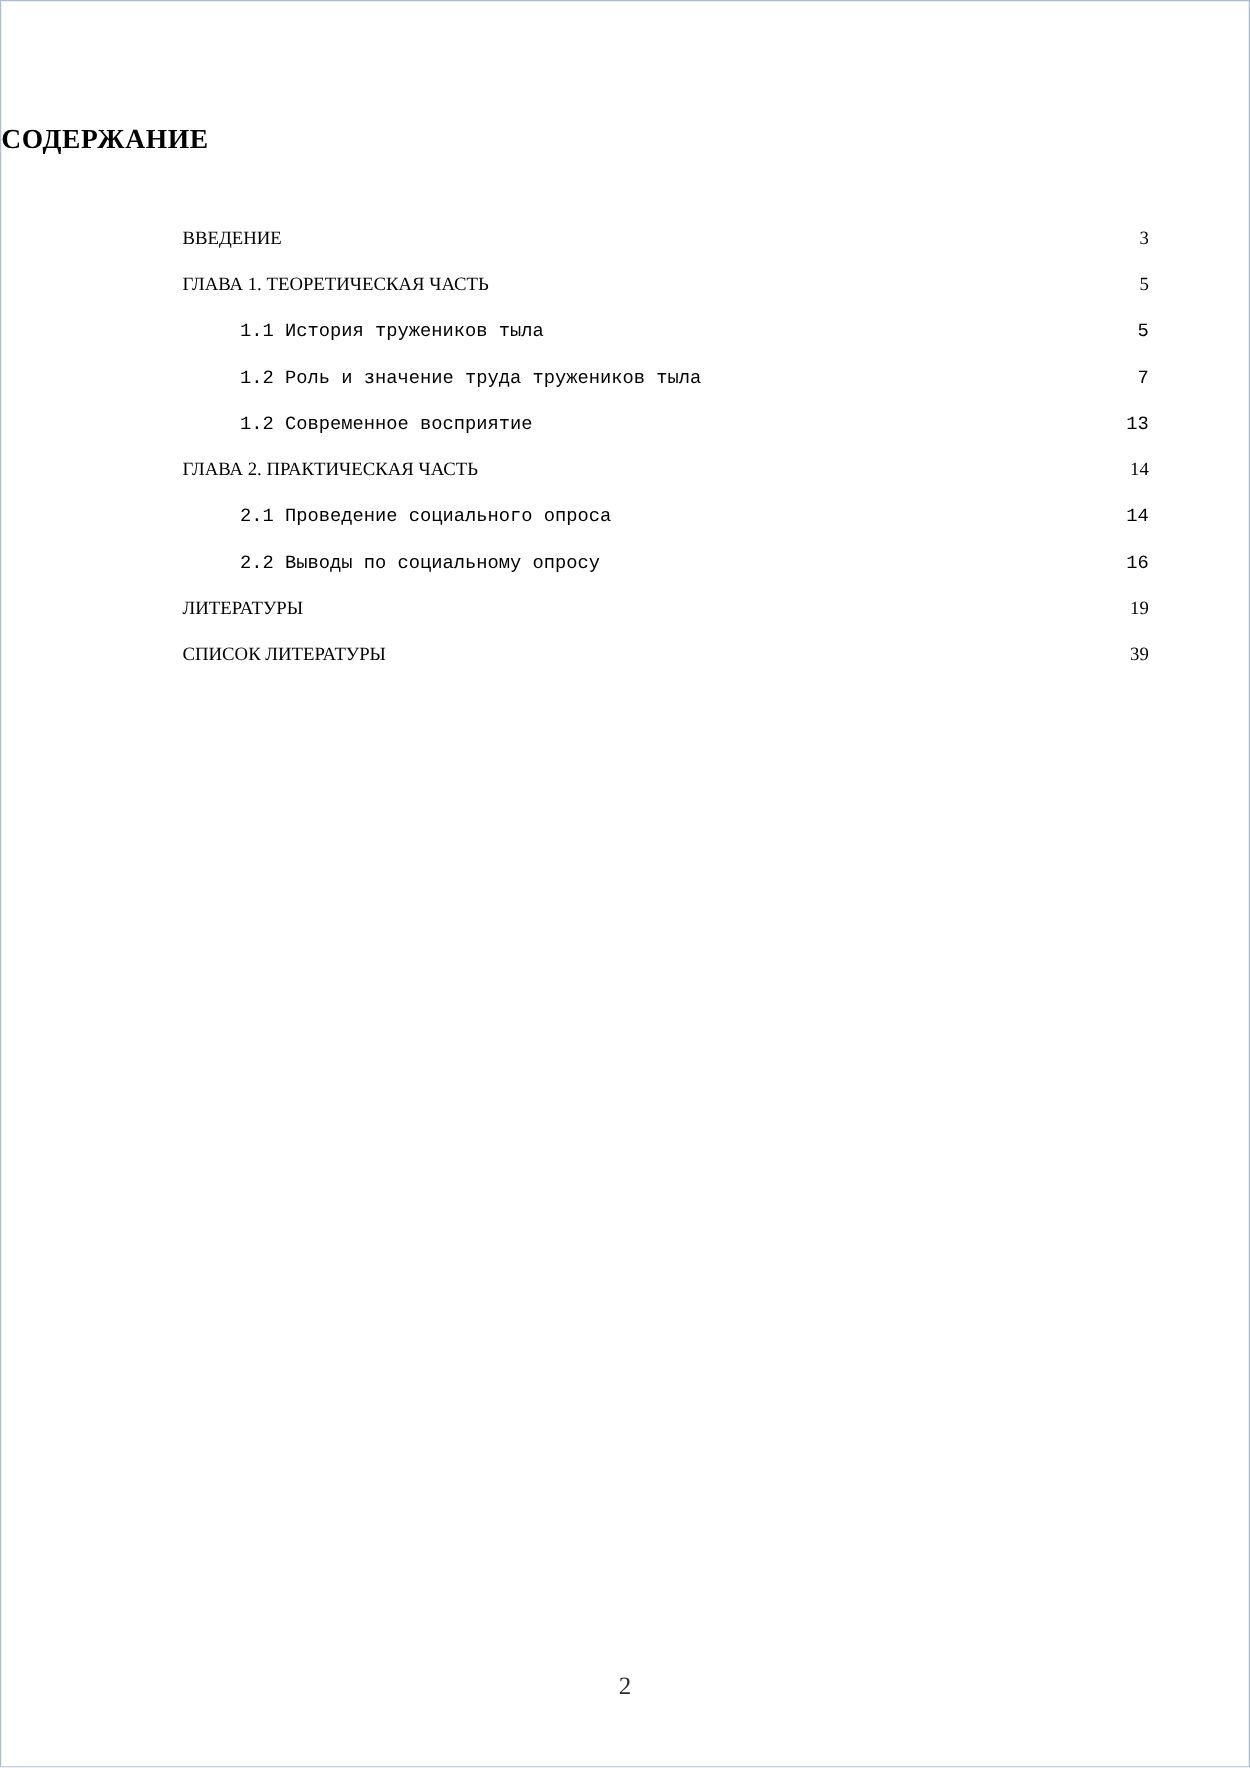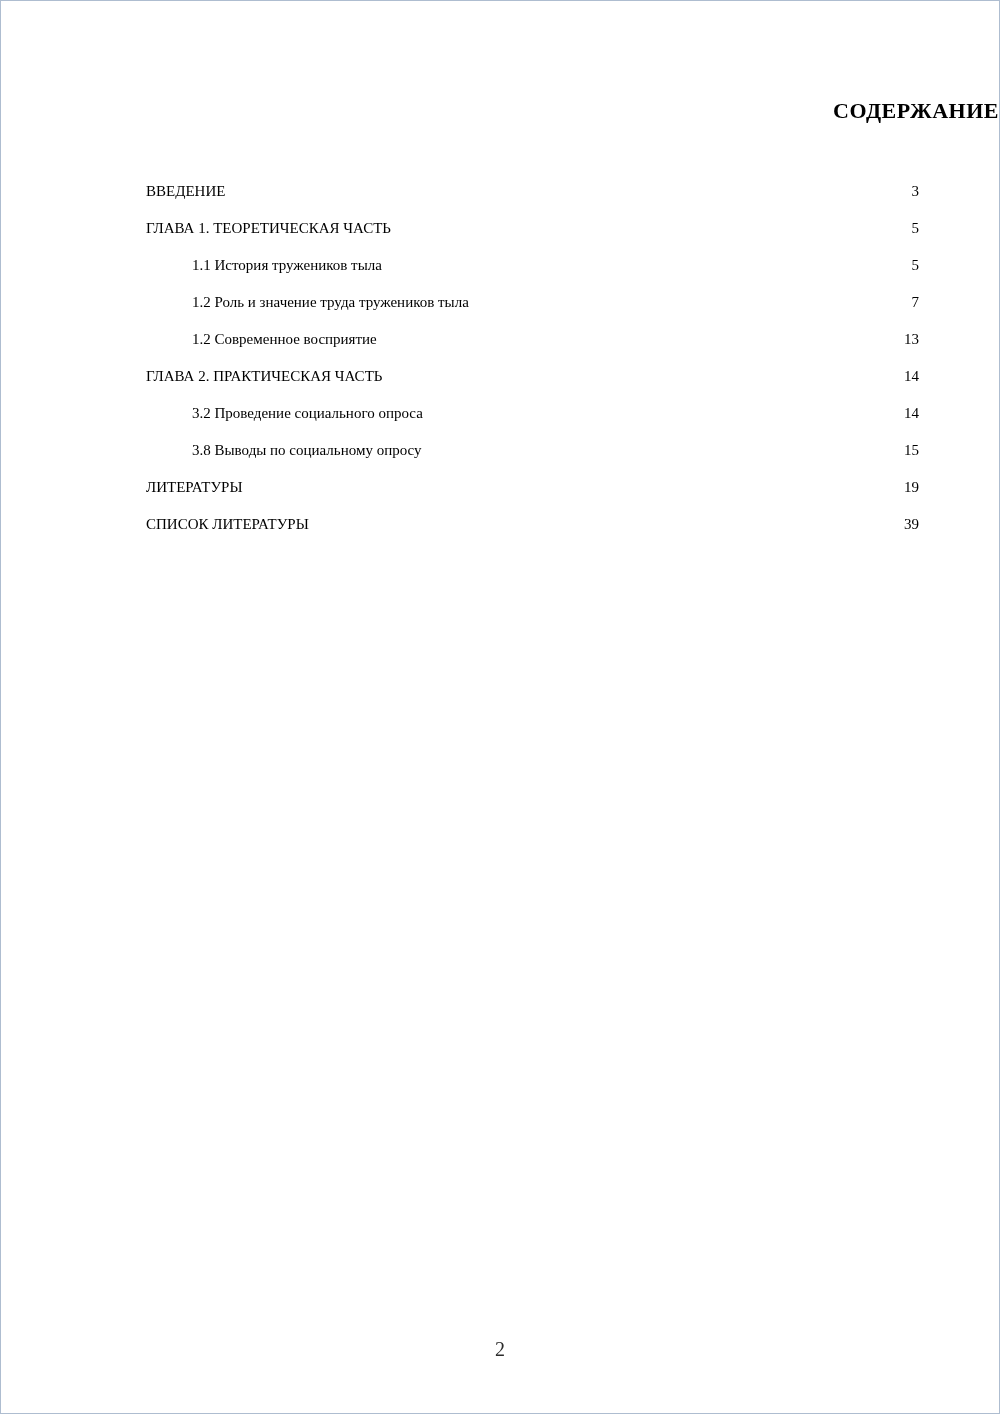--- a/index.html
+++ b/index.html
@@ -12,41 +12,42 @@
     height: 1414px;
     box-sizing: border-box;
     border: 1px solid #aebdd0;
     background: #ffffff;
     font-family: "Liberation Serif", serif;
     color: #000000;
     position: relative;
     overflow: hidden;
   }
   .doc-title {
-    text-align: right;
+    text-align: left;
     font-weight: bold;
     font-size: 22px;
     margin: 0;
     padding-top: 97px;
     letter-spacing: 0.5px;
   }
   .toc {
     margin-top: 49px;
     padding-left: 145px;
     padding-right: 80px;
   }
   .toc-row {
     display: flex;
     justify-content: space-between;
     align-items: baseline;
     font-size: 15px;
     line-height: 37px;
   }
   .toc-row.level-1 {
     padding-left: 46px;
+    font-family: Liberation Mono, monospace;
   }
   .toc-label {
     white-space: nowrap;
   }
   .toc-page {
     white-space: nowrap;
   }
   .footer-page-number {
     position: absolute;
     bottom: 52px;
@@ -83,26 +84,26 @@
   </div>
       <div class="toc-row level-1">
     <span class="toc-label">1.2 Современное восприятие</span>
     <span class="toc-page">13</span>
   </div>
       <div class="toc-row level-0">
     <span class="toc-label">ГЛАВА 2. ПРАКТИЧЕСКАЯ ЧАСТЬ</span>
     <span class="toc-page">14</span>
   </div>
       <div class="toc-row level-1">
-    <span class="toc-label">3.2 Проведение социального опроса</span>
+    <span class="toc-label">2.1 Проведение социального опроса</span>
     <span class="toc-page">14</span>
   </div>
       <div class="toc-row level-1">
-    <span class="toc-label">3.8 Выводы по социальному опросу</span>
-    <span class="toc-page">15</span>
+    <span class="toc-label">2.2 Выводы по социальному опросу</span>
+    <span class="toc-page">16</span>
   </div>
       <div class="toc-row level-0">
     <span class="toc-label">ЛИТЕРАТУРЫ</span>
     <span class="toc-page">19</span>
   </div>
       <div class="toc-row level-0">
     <span class="toc-label">СПИСОК ЛИТЕРАТУРЫ</span>
     <span class="toc-page">39</span>
   </div>
     </div>

